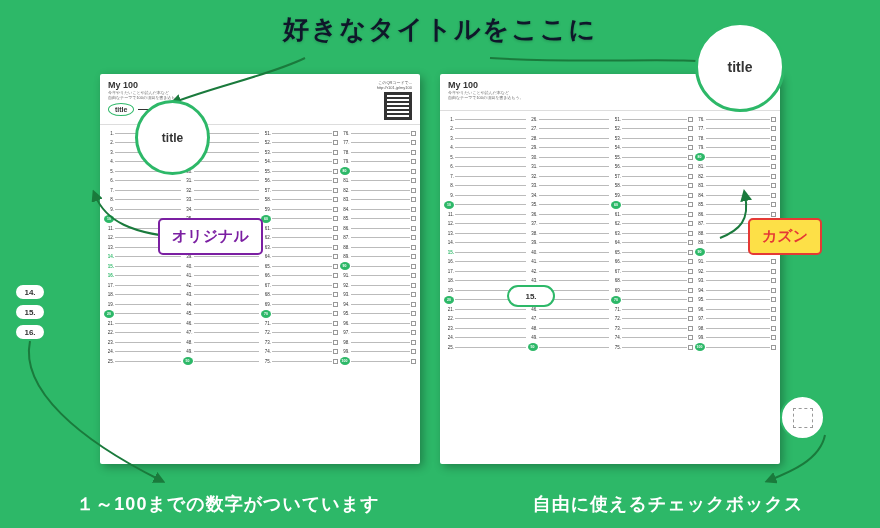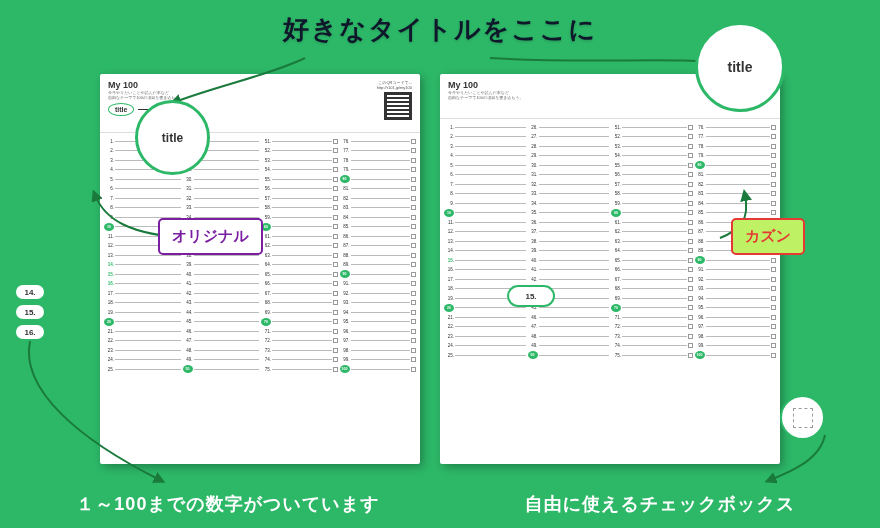--- a/index.html
+++ b/index.html
@@ -48,21 +48,21 @@
       align-items: center;
       justify-content: center;
       z-index: 10;
       padding-left: 16px;
     }
     .bottom-left-banner {
       left: 0;
       width: 440px;
     }
     .bottom-right-banner {
-      right: 8px;
+      right: 0;
       width: 440px;
       align-items: center;
     }
     .bottom-banner-text {
       color: #fff;
       font-size: 18px;
       font-weight: 900;
       letter-spacing: 1px;
     }
 
@@ -92,21 +92,21 @@
       width: 320px;
       height: 390px;
     }
     .doc-card-right {
       width: 340px;
       height: 390px;
     }
 
     
     .doc-header {
-      padding: 6px 8px 12px;
+      padding: 6px 8px 4px;
       border-bottom: 1px solid #ddd;
       display: flex;
       align-items: flex-start;
       justify-content: space-between;
     }
     .doc-title-block .my100 {
       font-size: 9px;
       font-weight: 900;
       color: #333;
     }
@@ -1183,21 +1183,21 @@
 </div>
 
 <div style="position:absolute;top:22px;right:95px;width:90px;height:90px;border-radius:50%;background:#fff;border:3px solid #2db868;display:flex;align-items:center;justify-content:center;z-index:30;">
   <span style="font-size:14px;font-weight:700;color:#333;">title</span>
 </div>
 
 <div style="position:absolute;top:218px;left:158px;background:#fff;border:2.5px solid #7b1fa2;border-radius:5px;padding:7px 12px;font-size:15px;font-weight:900;color:#7b1fa2;z-index:30;text-align:center;">
   <span>オリジナル</span>
 </div>
 
-<div style="position:absolute;top:218px;right:75px;background:#bef264;border:2.5px solid #e53935;border-radius:5px;padding:7px 12px;font-size:15px;font-weight:900;color:#e53935;z-index:30;">
+<div style="position:absolute;top:218px;right:58px;background:#fde047;border:2.5px solid #e53935;border-radius:5px;padding:7px 12px;font-size:15px;font-weight:900;color:#e53935;z-index:30;">
   <span>カズン</span>
 </div>
 
 <div style="position:absolute;top:283px;left:14px;width:32px;height:18px;border-radius:9px;background:#fff;border:2px solid #2db868;display:flex;align-items:center;justify-content:center;font-size:8px;font-weight:700;color:#333;z-index:30;">
     <span>14.</span>
   </div>
 <div style="position:absolute;top:303px;left:14px;width:32px;height:18px;border-radius:9px;background:#fff;border:2px solid #2db868;display:flex;align-items:center;justify-content:center;font-size:8px;font-weight:700;color:#333;z-index:30;">
     <span>15.</span>
   </div>
 <div style="position:absolute;top:323px;left:14px;width:32px;height:18px;border-radius:9px;background:#fff;border:2px solid #2db868;display:flex;align-items:center;justify-content:center;font-size:8px;font-weight:700;color:#333;z-index:30;">

